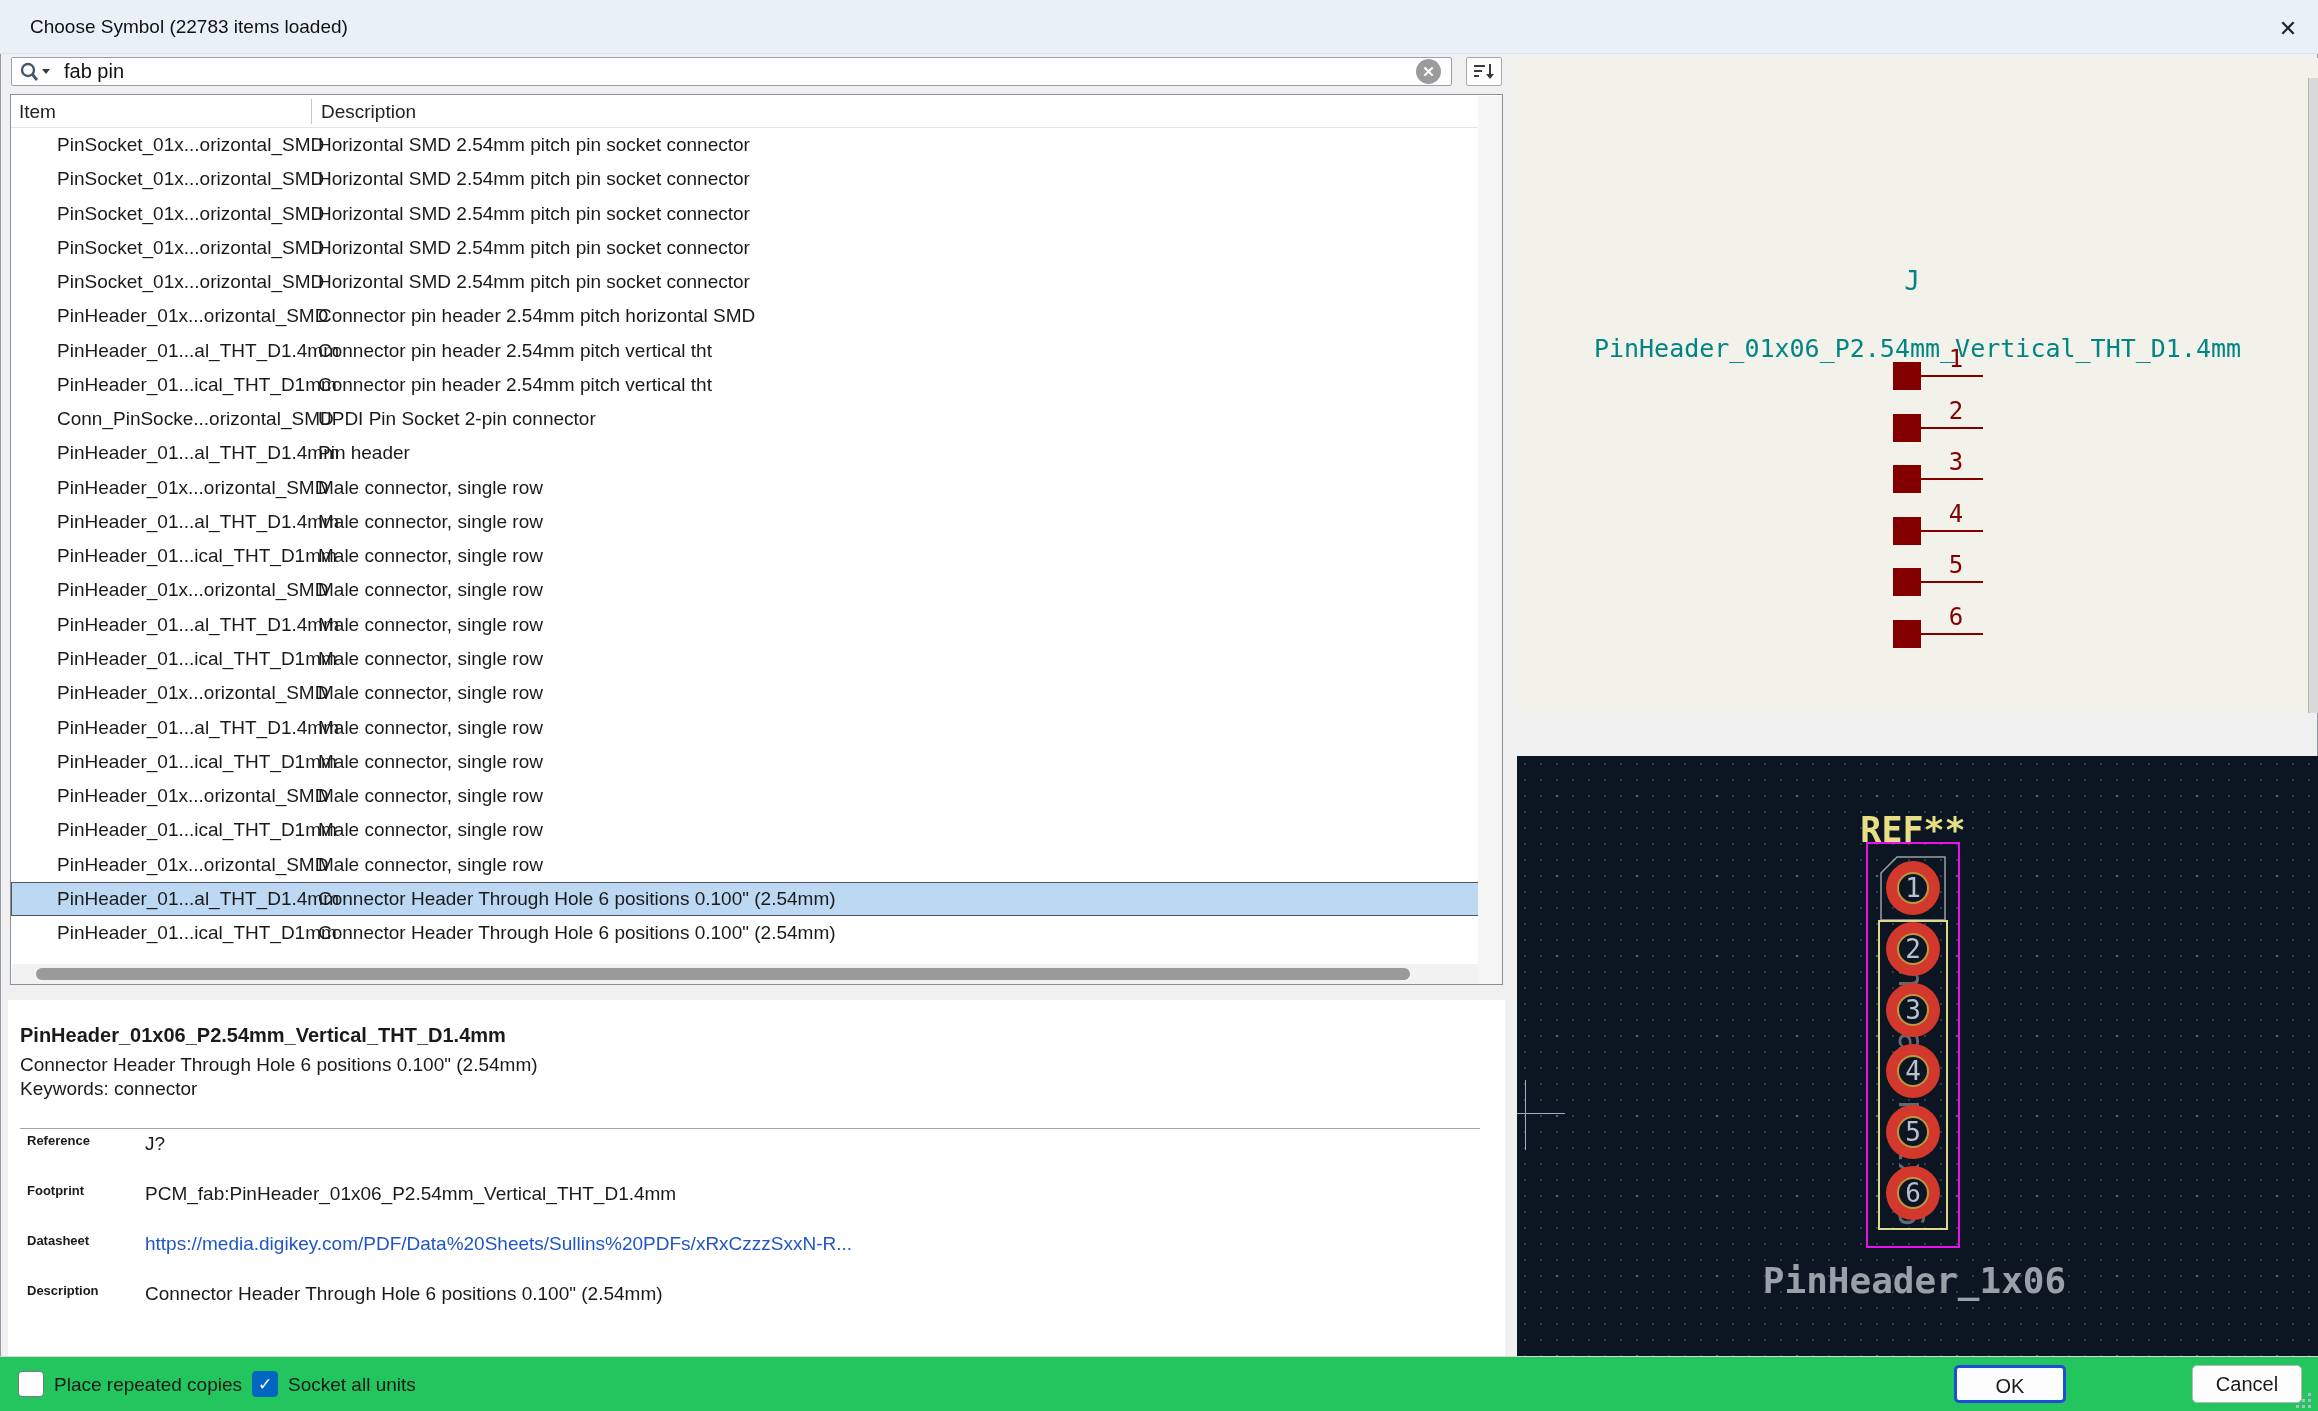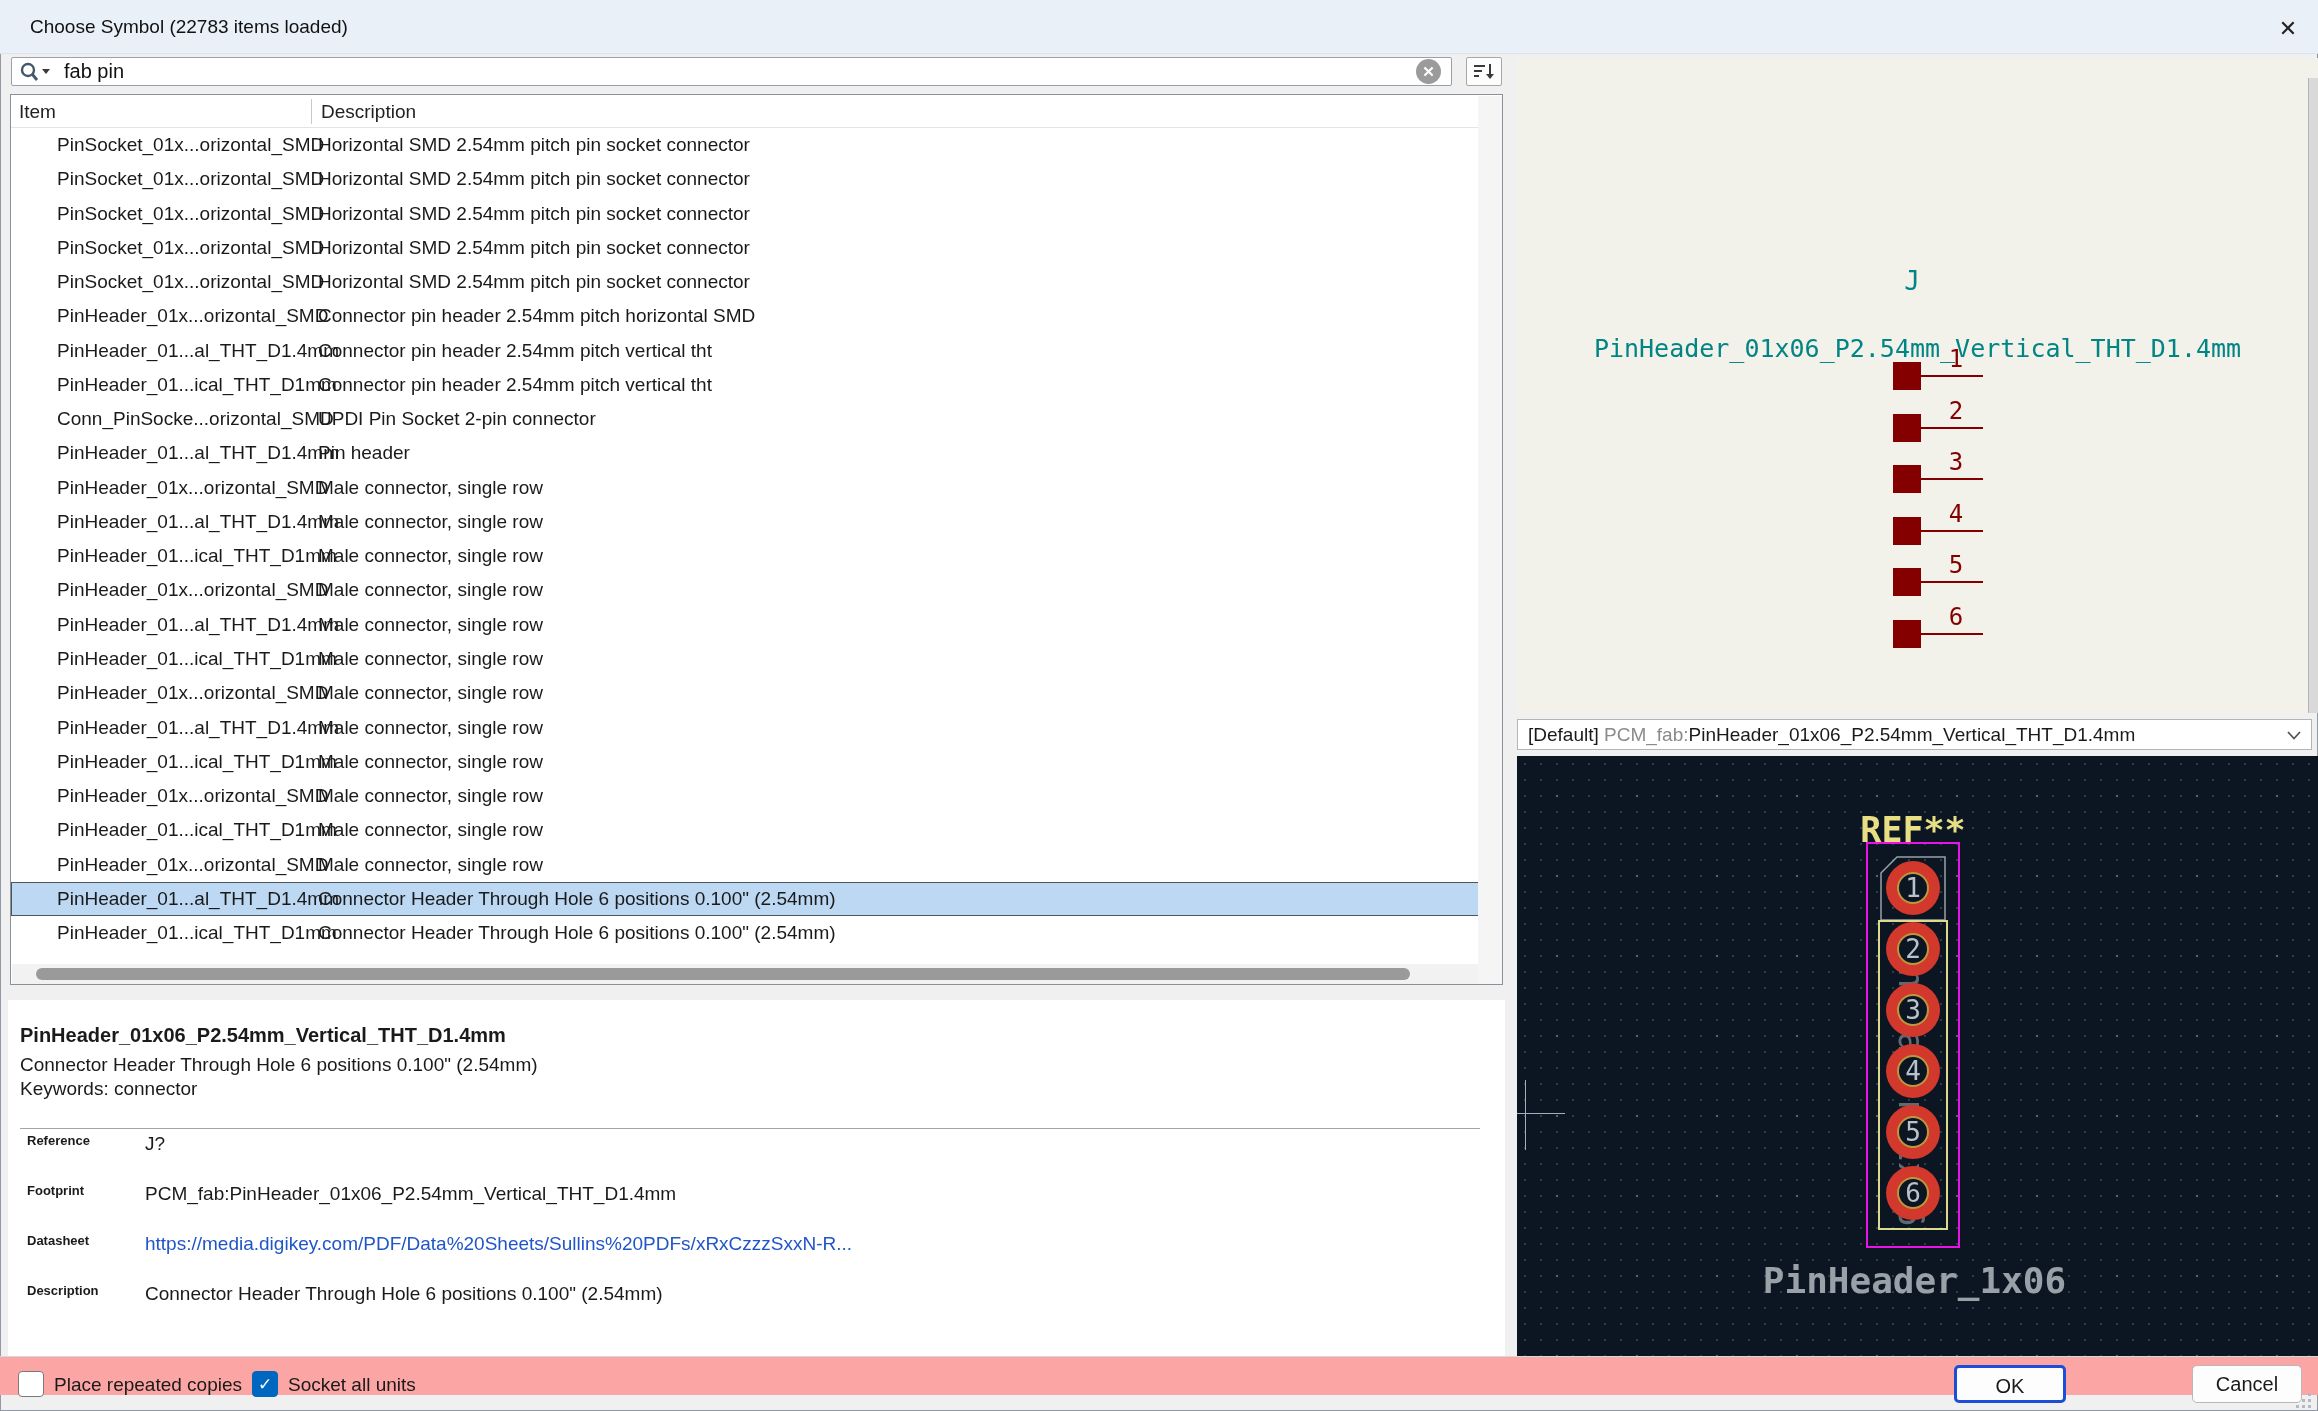--- a/index.html
+++ b/index.html
@@ -72,21 +72,21 @@
   #fp-silk { left:361px; top:164px; width:70px; height:310px; border:2px solid #ded98c; }
   #fp-fab-svg { left:0; top:0; }
   #fp-vert-text { left:236px; top:300px; width:320px; height:38px; text-align:center; font-family:"DejaVu Sans Mono", monospace; font-size:36px; color:#9aa2ab; opacity:0.6; transform:rotate(90deg); white-space:nowrap; }
   .pad { position:absolute; left:369px; width:54px; height:54px; border-radius:50%; background:#d2382b; }
   .pad .hole { position:absolute; left:11px; top:11px; width:32px; height:32px; border-radius:50%; background:#0c1622; border:2px solid #bd9740; }
   .pad .num { position:absolute; left:0; top:0; width:54px; height:54px; text-align:center; line-height:54px; font-family:"DejaVu Sans Mono", monospace; font-size:26px; color:#b9c1ca; }
   #fp-ref { left:296px; top:54px; width:200px; text-align:center; font-family:"DejaVu Sans Mono", monospace; font-weight:bold; font-size:35px; color:#e8de84; }
   #fp-name { left:0; top:504px; width:795px; text-align:center; font-family:"DejaVu Sans Mono", monospace; font-weight:bold; font-size:36px; color:#99a0a8; }
 
   
-  #footer { left:0; top:1356px; width:2318px; height:39px; background:#fca5a5; border-top:1px solid #d8d8d8; }
+  #footer { left:0; top:1356px; width:2318px; height:55px; background:#22c55e; border-top:1px solid #d8d8d8; }
   .checkbox { position:absolute; top:14px; width:26px; height:26px; border-radius:4px; background:#fff; border:1.5px solid #7a7a7a; cursor:pointer; }
   .checkbox.checked { background:#0067c0; border-color:#0067c0; color:#fff; text-align:center; line-height:26px; font-size:17px; }
   .cb-label { position:absolute; top:0; height:55px; line-height:55px; font-size:19px; cursor:pointer; }
   .btn { position:absolute; top:8px; height:38px; background:#fdfdfd; border-radius:5px; text-align:center; line-height:36px; font-size:20px; cursor:pointer; }
   #ok-btn { left:1954px; width:112px; border:3px solid #1d4ed8; }
   #cancel-btn { left:2192px; width:110px; border:1px solid #b8b8b8; }
   #resize-grip { left:2296px; top:36px; width:16px; height:16px; }
   #resize-grip i { position:absolute; width:3px; height:3px; background:#b4bac1; }
 </style>
 </head>
@@ -262,26 +262,20 @@
     <div class="pin-line" style="top:575px;"></div>
     <div class="pin-num" style="top:287px;">1</div>
     <div class="pin-num" style="top:339px;">2</div>
     <div class="pin-num" style="top:390px;">3</div>
     <div class="pin-num" style="top:442px;">4</div>
     <div class="pin-num" style="top:493px;">5</div>
     <div class="pin-num" style="top:545px;">6</div>
     <div id="sym-scroll-strip" class="abs"></div>
   </div>
 
-  <div id="fp-select" class="abs">
-    <div class="txt"><span>[Default] </span><span class="grey">PCM_fab:</span><span>PinHeader_01x06_P2.54mm_Vertical_THT_D1.4mm</span></div>
-    <svg id="fp-chevron" width="14" height="9" viewBox="0 0 14 9">
-      <polyline points="1,1 7,7.5 13,1" fill="none" stroke="#555" stroke-width="1.8"></polyline>
-    </svg>
-  </div>
 
   <div id="fp-canvas" class="abs">
     <div id="fp-cross-h" class="abs"></div>
     <div id="fp-cross-v" class="abs"></div>
     <div id="fp-courtyard" class="abs"></div>
     <svg id="fp-fab-svg" class="abs" width="801" height="600">
       <polygon points="380,101 428,101 428,164 364,164 364,117" fill="none" stroke="#9aa0a6" stroke-width="1.5"></polygon>
     </svg>
     <div id="fp-silk" class="abs"></div>
     <div id="fp-vert-text" class="abs">PinHeader_1x06</div>

